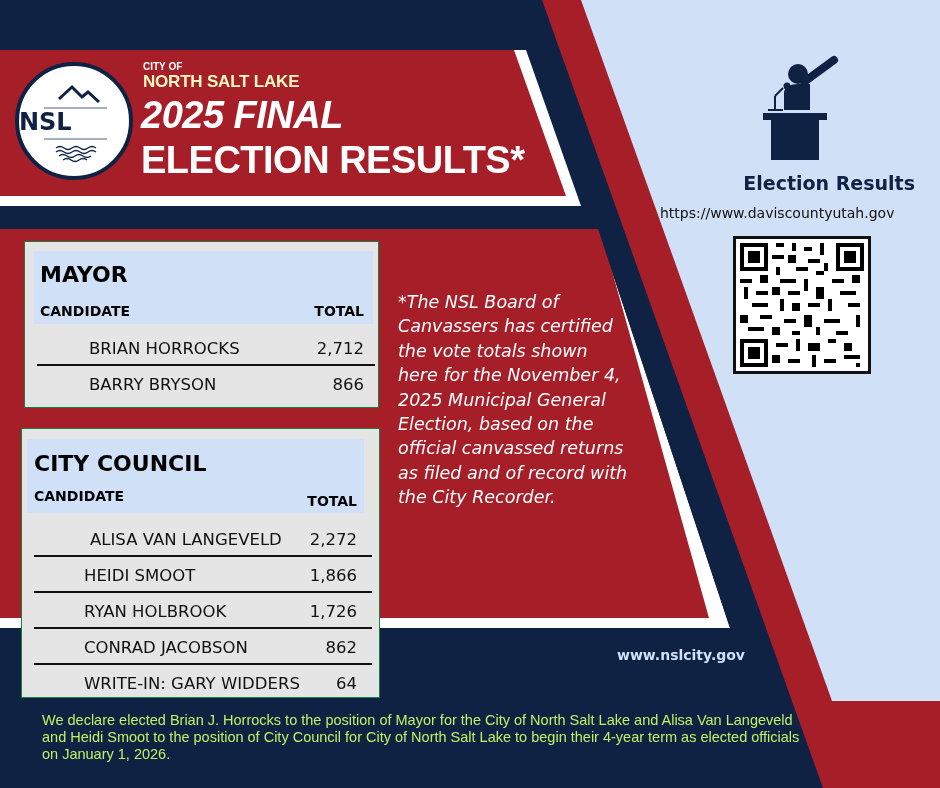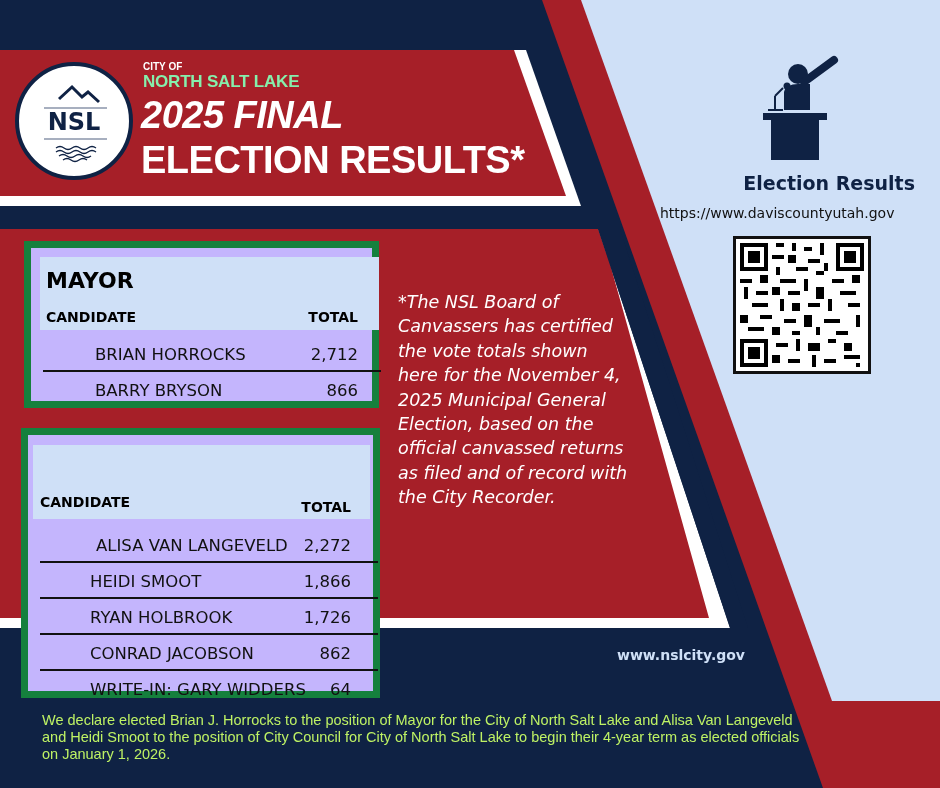--- a/index.html
+++ b/index.html
@@ -3,28 +3,28 @@
 <meta charset="utf-8">
 <style>
   html, body { margin: 0; padding: 0; }
   body { width: 940px; height: 788px; position: relative; overflow: hidden; background: #0f2244; font-family: "Liberation Sans", sans-serif; }
   .bg { position: absolute; left: 0; top: 0; width: 940px; height: 788px; }
   .abs { position: absolute; }
 
   
   .logo { position: absolute; left: 15px; top: 62px; width: 118px; height: 118px; border-radius: 50%; background: #fff; border: 4px solid #0f2244; box-sizing: border-box; }
   .logo svg { position: absolute; left: 0; top: 0; }
-  .logo-text { position: absolute; left: 0; width: 110px; top: 42px; text-align: center; font-family: "DejaVu Sans", sans-serif; font-weight: bold; font-size: 24px; color: #0f2244; letter-spacing: 0px; }
+  .logo-text { position: absolute; left: 0; width: 110px; top: 42px; text-align: left; font-family: "DejaVu Sans", sans-serif; font-weight: bold; font-size: 24px; color: #0f2244; letter-spacing: 0px; }
   .city-of { left: 143px; top: 61px; font-size: 10px; font-weight: bold; color: #fff; }
-  .city-name { left: 143px; top: 72px; font-size: 17px; font-weight: bold; color: #86efac; letter-spacing: -0.2px; }
+  .city-name { left: 143px; top: 72px; font-size: 17px; font-weight: bold; color: #fef9c3; letter-spacing: -0.2px; }
   .title1 { left: 141px; top: 95px; font-size: 38px; font-weight: bold; color: #fff; line-height: 40px; letter-spacing: -0.5px; font-style: italic; }
   .title2 { left: 141px; top: 140px; font-size: 38px; font-weight: bold; color: #fff; line-height: 40px; letter-spacing: -0.5px; white-space: nowrap; }
 
   
-  .tbl { position: absolute; background: #c4b5fd; border: 7px solid #15803d; box-sizing: border-box; }
+  .tbl { position: absolute; background: #e5e5e5; border: 1px solid #15803d; box-sizing: border-box; }
   .tbl-head { position: absolute; background: #cfe0f7; }
   .tbl-title { position: absolute; font-family: "DejaVu Sans", sans-serif; font-weight: bold; color: #000; font-size: 22px; }
   .col-h { position: absolute; font-family: "DejaVu Sans", sans-serif; font-weight: bold; color: #000; font-size: 14px; }
   .row { position: absolute; font-family: "DejaVu Sans", sans-serif; color: #111; font-size: 16.5px; margin-left: 44px; }
   .row .name { position: absolute; left: 0; white-space: nowrap; }
   .row .val { position: absolute; right: 0; text-align: right; }
   .rule { position: absolute; height: 2px; background: #111; }
 
   
   .cert { left: 398px; top: 290px; width: 230px; font-family: "DejaVu Sans", sans-serif; font-style: italic; color: #fff; font-size: 17.5px; line-height: 24.4px; }
@@ -89,20 +89,21 @@
   </div>
   <div class="rule" style="left:12px; width:338px; top:122px;"></div>
   <div class="row" style="left:20px; right:14px; top:133px; height:20px;">
     <span class="name">BARRY BRYSON</span>
     <span class="val">866</span>
   </div>
 </div>
 
 <div class="tbl" style="left:21px; top:428px; width:359px; height:270px;">
   <div class="tbl-head" style="left:5px; top:10px; width:337px; height:74px;"></div>
+  <div class="tbl-title" style="left:12px; top:22px;">CITY COUNCIL</div>
   <div class="col-h" style="left:12px; top:59px;">CANDIDATE</div>
   <div class="col-h" style="right:22px; top:64px;">TOTAL</div>
 
   <div class="row" style="left:24px; right:22px; top:101px; height:20px;">
     <span class="name">ALISA VAN LANGEVELD</span>
     <span class="val">2,272</span>
   </div>
   <div class="rule" style="left:12px; width:338px; top:126px;"></div>
   <div class="row" style="left:18px; right:22px; top:137px; height:20px;">
     <span class="name">HEIDI SMOOT</span>

